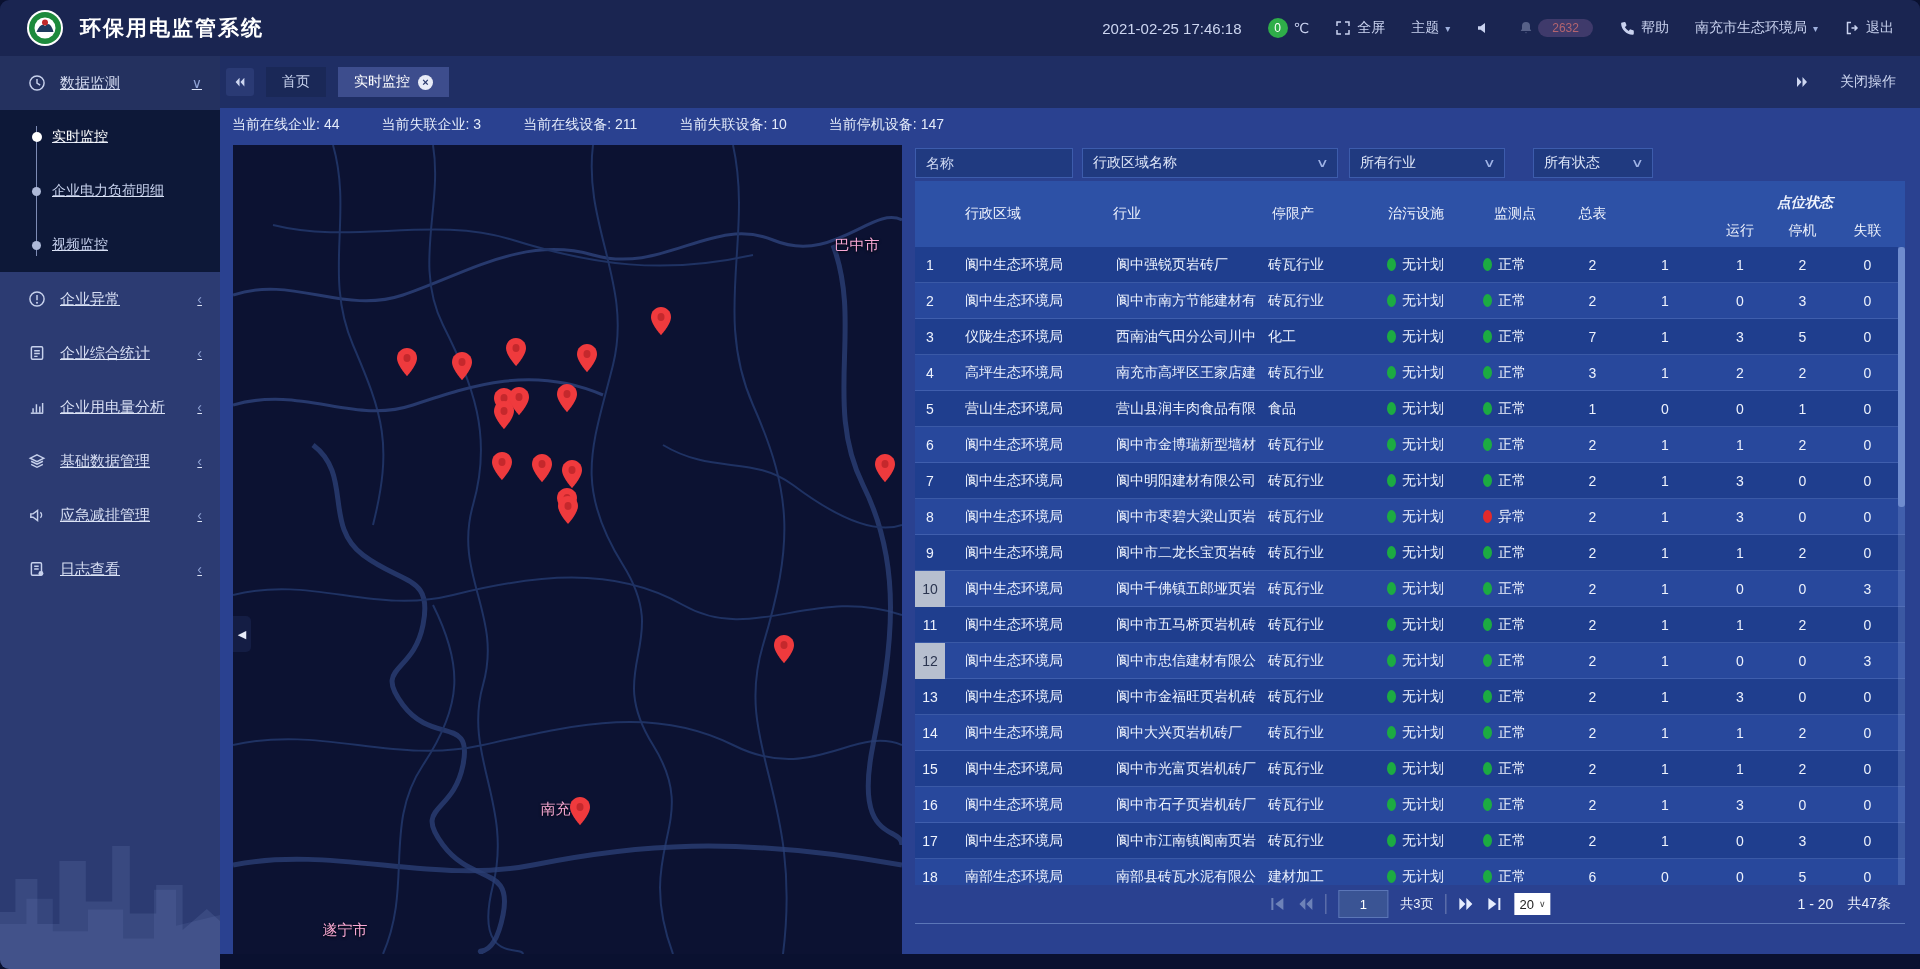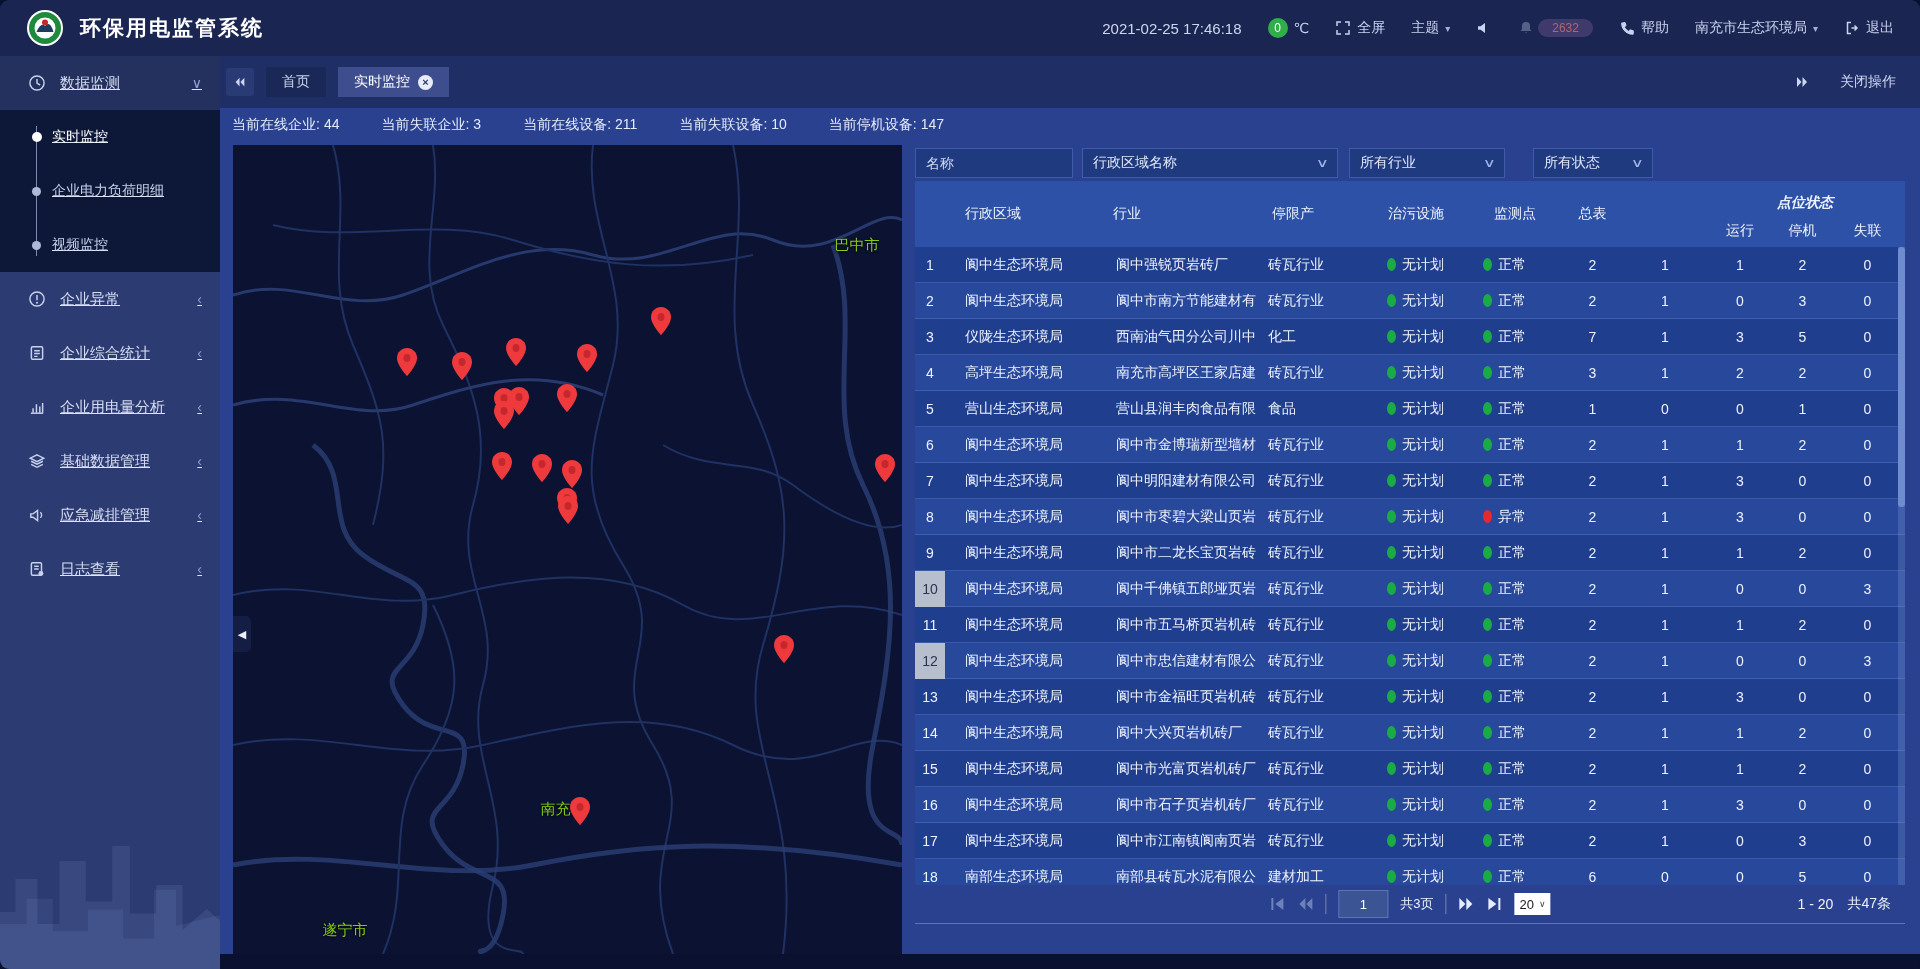--- a/index.html
+++ b/index.html
@@ -66,21 +66,21 @@
   .statsbar{position:absolute;left:0;top:52px;width:1700px;height:34px;display:flex;align-items:center;
             gap:42px;padding-left:12px;font-size:14px;color:#e4ebfa;}
   .st-v{margin-left:4px;}
 
   
   .map{position:absolute;left:13px;top:89px;width:669px;height:809px;background:#0c1232;overflow:hidden;}
   .map svg.lines{position:absolute;left:0;top:0;}
   .r1{fill:none;stroke:#1f3263;stroke-width:2;}
   .r2{fill:none;stroke:#27396d;stroke-width:3;}
   .river{fill:none;stroke:#2b3f74;stroke-width:5;opacity:.8;}
-  .city{position:absolute;transform:translate(-50%,-50%);font-size:15px;color:#84cc16;
+  .city{position:absolute;transform:translate(-50%,-50%);font-size:15px;color:#f9a8d4;
         text-shadow:0 1px 3px #000;white-space:nowrap;}
   .pin{position:absolute;width:20px;height:28px;cursor:pointer;}
   .collapse-handle{position:absolute;left:0px;top:471px;width:18px;height:36px;background:#141d44;
         border-radius:0 5px 5px 0;color:#e8edfa;display:flex;align-items:center;justify-content:center;
         font-size:11px;cursor:pointer;z-index:5;}
 
   
   .panel{position:absolute;left:695px;top:89px;width:990px;height:779px;}
   .filters{height:36px;display:flex;align-items:center;gap:9px;}
   .f-input{width:158px;height:30px;background:#203a80;border:1px solid #3d5cac;color:#e6ecfa;

